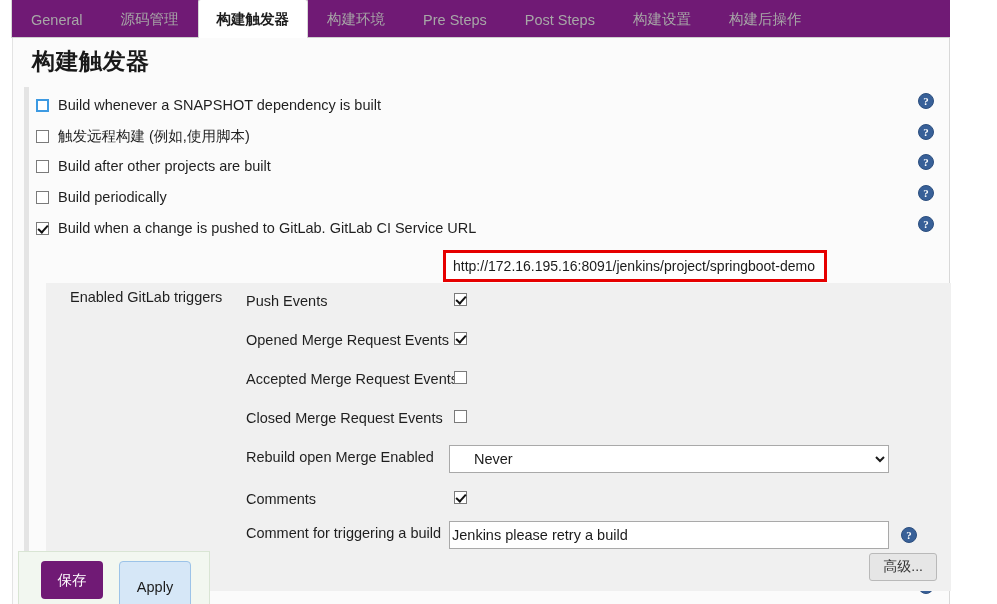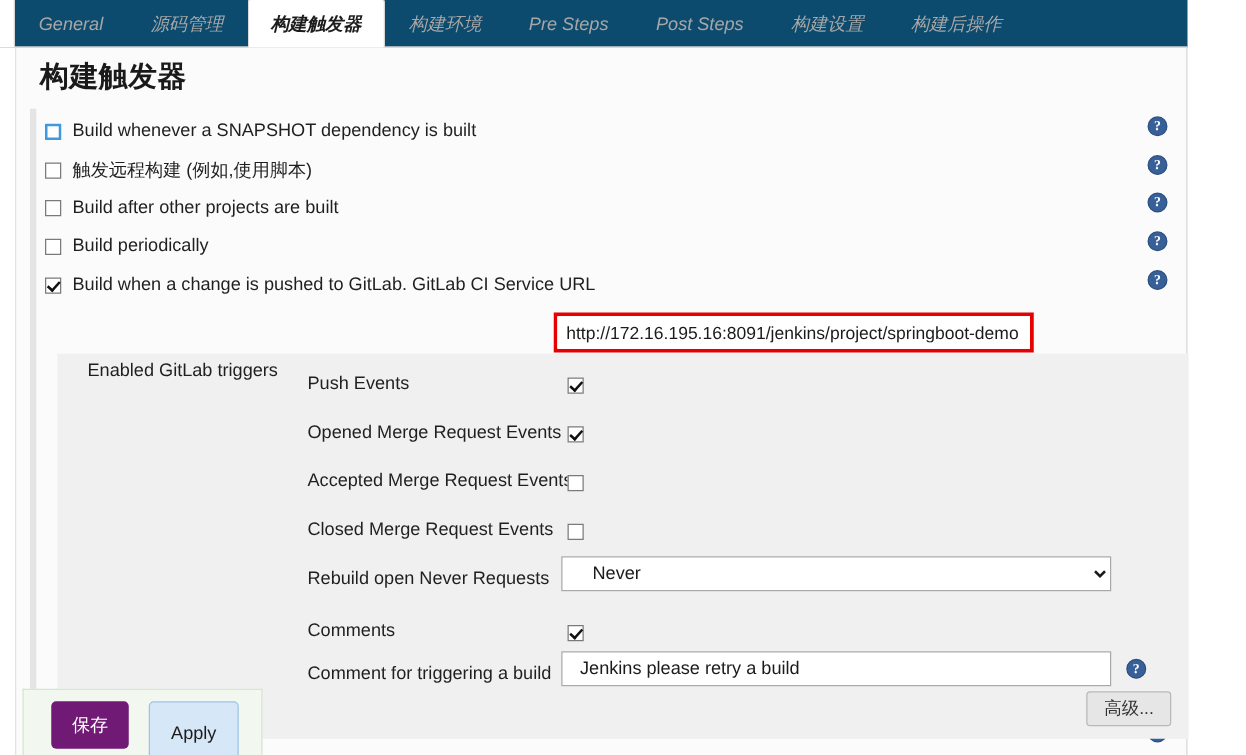--- a/index.html
+++ b/index.html
@@ -14,23 +14,22 @@
     position: relative;
     width: 997px; height: 604px;
     background: #ffffff;
   }
 
   
   .tabbar {
     position: absolute;
     left: 0; top: 0;
     width: 950px; height: 38px;
-    background: #0c4a6e;
+    background: #701a75;
     border-bottom: 1px solid #cfcfcf;
-    font-style: italic;
   }
   .tabbar-left-cap {
     position: absolute;
     left: 0; top: 0; width: 12px; height: 38px;
     background: #ffffff;
     border-right: 1px solid #d6d6d6;
   }
   .tabs {
     position: absolute;
     left: 12px; top: 0;
@@ -184,21 +183,21 @@
     left: 24px; top: 6px;
     font-size: 14.5px;
     color: #1f1f1f;
     white-space: nowrap;
   }
   .trow {
     position: absolute;
     left: 200px;
     height: 22px;
     display: flex;
-    align-items: flex-end;
+    align-items: flex-start;
   }
   .trow .tlabel {
     font-size: 14.5px;
     color: #1f1f1f;
     white-space: nowrap;
   }
   .trow .tctl {
     position: absolute;
     left: 205px;
     display: flex;
@@ -216,21 +215,21 @@
     padding-left: 20px;
   }
   .txtin {
     width: 440px;
     height: 28px;
     font-size: 14.5px;
     font-family: "Liberation Sans", sans-serif;
     color: #1b1b1b;
     border: 1px solid #a9a9a9;
     background: #ffffff;
-    padding-left: 14px;
+    padding-left: 2px;
     outline: none;
   }
   .adv-btn {
     position: absolute;
     right: 14px; bottom: 10px;
     padding: 4px 13px;
     font-size: 14px;
     color: #333;
     background: #e6e6e6;
     border: 1px solid #b9b9b9;
@@ -382,21 +381,21 @@
               <div class="cb"></div>
             </div>
           </div>
           <div class="trow" style="top: 127px; height: 22px;">
             <div class="tlabel">Closed Merge Request Events</div>
             <div class="tctl" style="left: 208px;">
               <div class="cb"></div>
             </div>
           </div>
           <div class="trow" style="top: 166px;">
-            <div class="tlabel">Rebuild open Never Requests</div>
+            <div class="tlabel">Rebuild open Merge Enabled</div>
             <div class="tctl" style="left: 203px; top: -4px;">
               <select class="sel"><option>Never</option><option>On push to source branch</option><option>On push to source or target branch</option></select>
             </div>
           </div>
           <div class="trow" style="top: 208px; height: 22px;">
             <div class="tlabel">Comments</div>
             <div class="tctl" style="left: 208px;">
               <div class="cb checked"></div>
             </div>
           </div>

